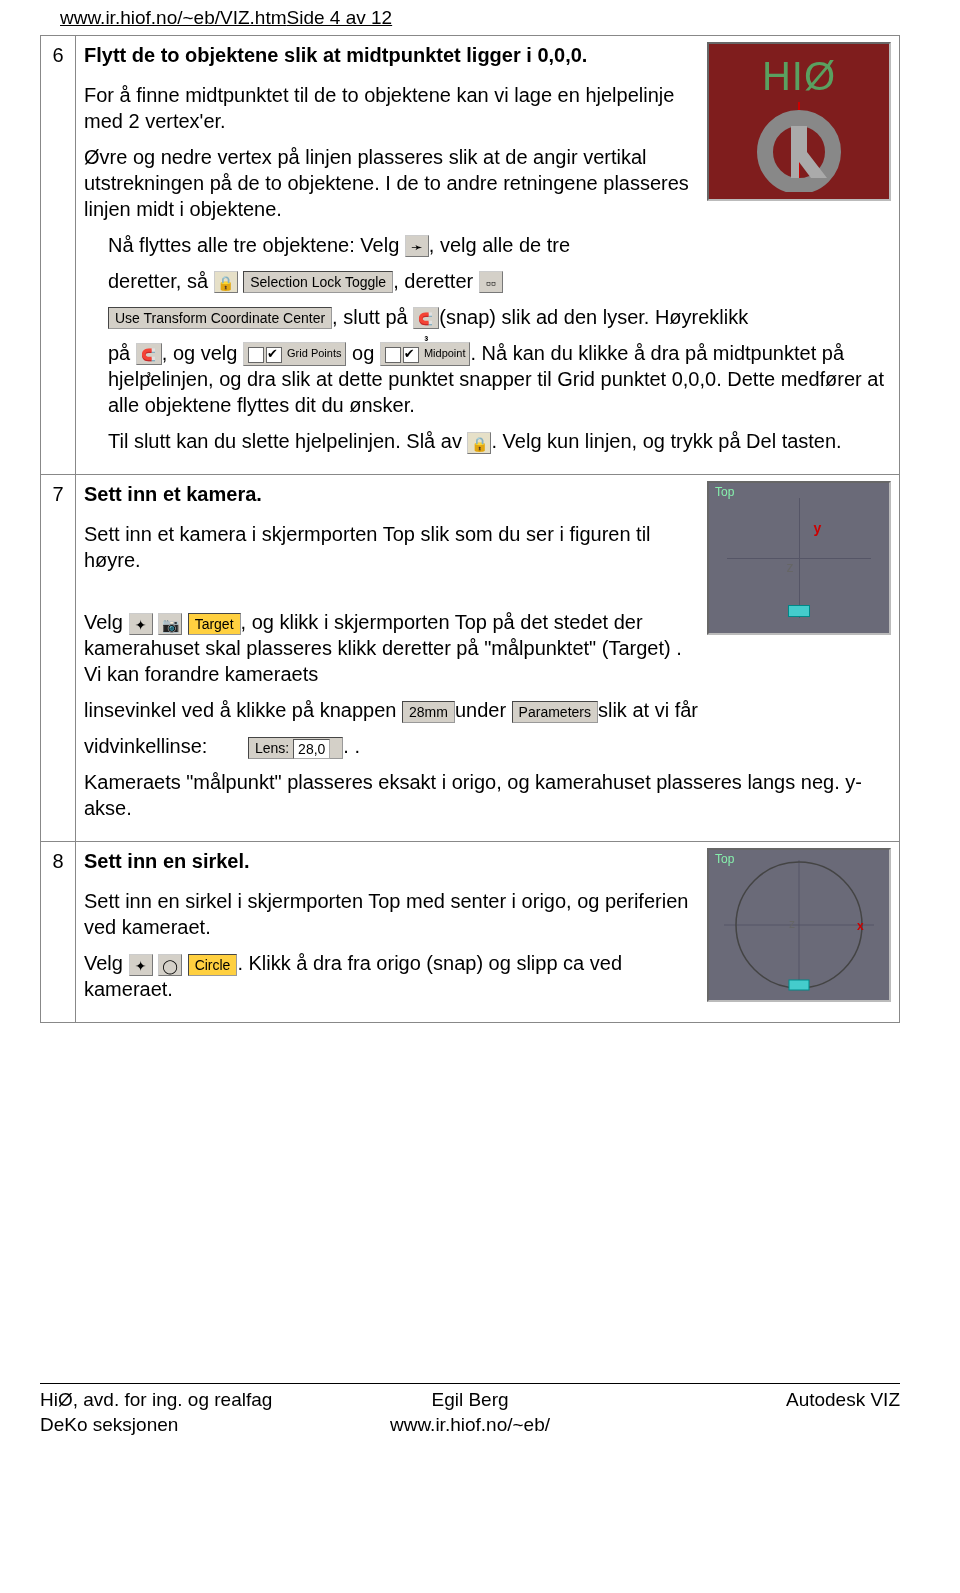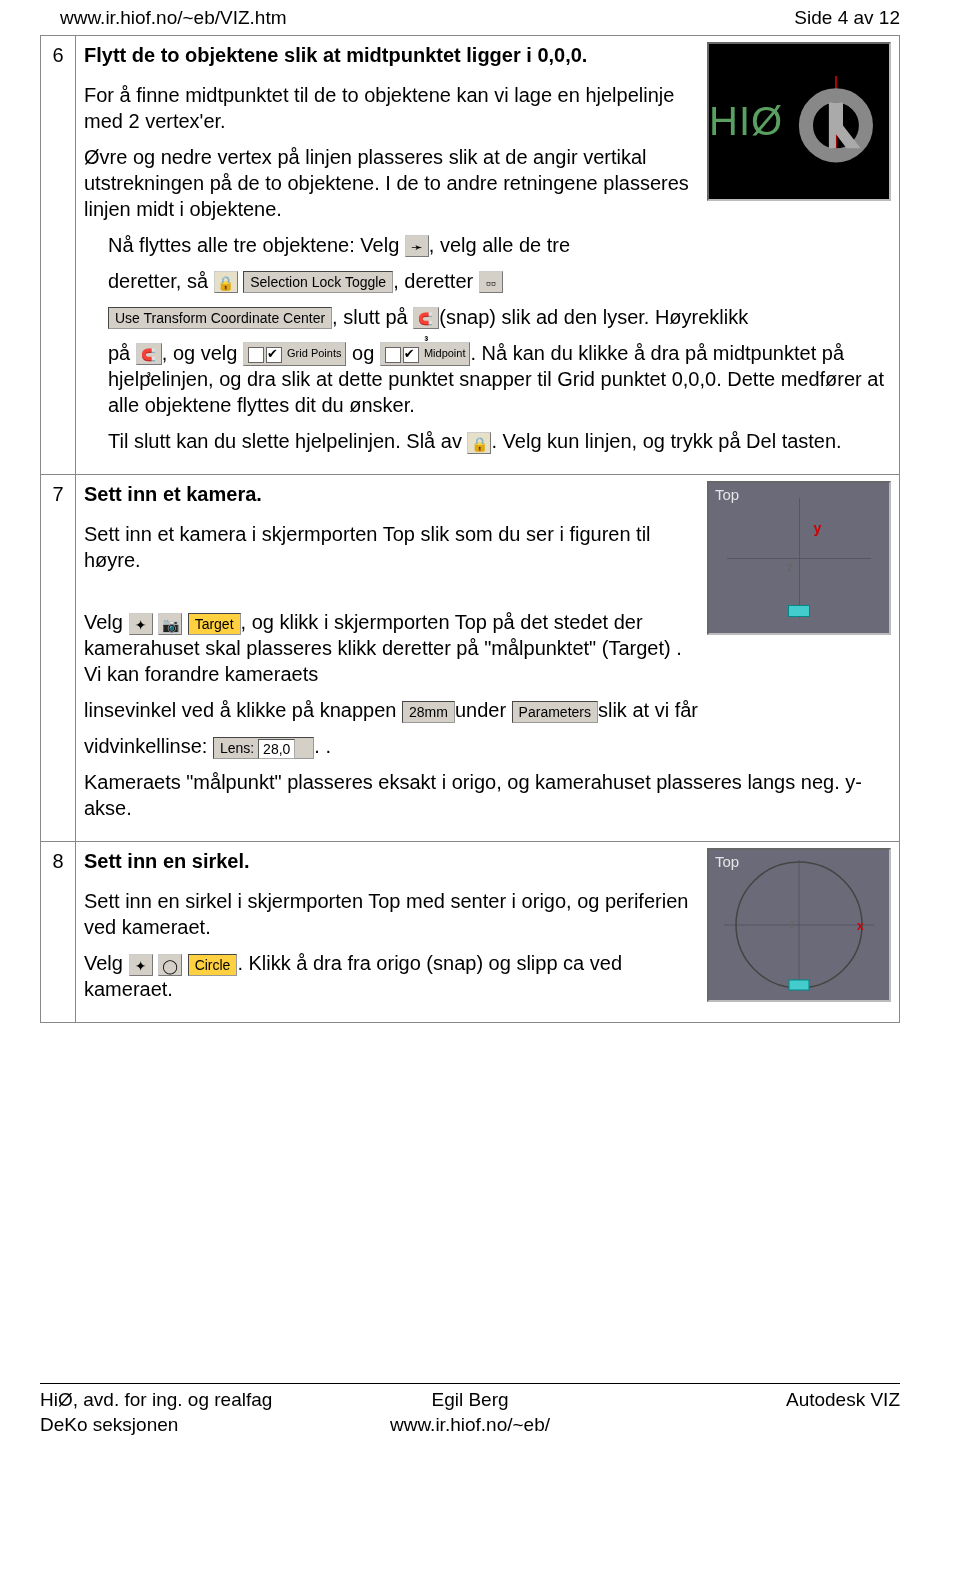--- a/index.html
+++ b/index.html
@@ -7,23 +7,24 @@
     font-size: 20px;
     color: #000;
     margin: 0;
     padding: 0;
     width: 960px;
     background: #fff;
     line-height: 1.3;
   }
   .page-header {
     display: flex;
-    justify-content: space-between;
+    justify-content: flex-start;
     padding: 6px 60px 4px 60px;
     font-size: 19px;
+    text-decoration: underline;
   }
   .content {
     padding: 0 60px 0 40px;
   }
   table.steps {
     width: 100%;
     border-collapse: collapse;
     table-layout: fixed;
   }
   table.steps td {
@@ -125,45 +126,45 @@
   .thumb {
     border: 2px inset #bbb;
     width: 180px;
     height: 150px;
     background: #6a6a78;
     position: relative;
   }
   .thumb .lab {
     position:absolute;
     top:2px; left:6px;
-    color:#e5e5e5;
-    font-size:15px;
+    color:#86efac;
+    font-size:12px;
   }
   .thumb:not(.no-cross)::before{
     content:"";
     position:absolute;
     left:50%; top:10%;
     width:1px; height:80%;
     background:#556;
   }
   .thumb:not(.no-cross)::after{
     content:"";
     position:absolute;
     top:50%; left:10%;
     height:1px; width:80%;
     background:#556;
   }
 
   
   .logo-thumb {
     width: 180px; height: 155px;
     border: 2px inset #bbb;
-    background: #000000;
+    background: #7f1d1d;
     display:flex;
-    flex-direction:row;
+    flex-direction:column;
     align-items:center;
     justify-content:center;
   }
   .logo-thumb .txt {
     font-family: Impact, "Arial Black", sans-serif;
     font-size: 40px;
     letter-spacing: 1px;
     color: #5aa060;
   }
   .logo-thumb svg { display:block; }
@@ -284,21 +285,21 @@
           <span class="ico cam">📷</span>
           <span class="btn-y">Target</span><span>, og klikk i skjermporten Top på det stedet der kamerahuset skal plasseres klikk deretter på "målpunktet" (Target) . Vi kan forandre kameraets</span>
         </p>
         <p>
           <span>linsevinkel ved å klikke på knappen</span>
           <span class="btn-g">28mm</span><span>under</span>
           <span class="btn-g">Parameters</span><span>slik at vi får</span>
         </p>
         <p>
           <span>vidvinkellinse:</span>
-          <span class="btn-g" style="padding-right:18px;">
+          <span class="btn-g" style="padding-right:12px;margin-left:35px;">
             <span>Lens:</span>
             <span class="field">28,0</span>
           </span><span>. .</span>
         </p>
         <p>Kameraets "målpunkt" plasseres eksakt i origo, og kamerahuset plasseres langs neg. y-akse.</p>
       </td>
     </tr>
 
     <tr>
       <td class="num">8</td>

